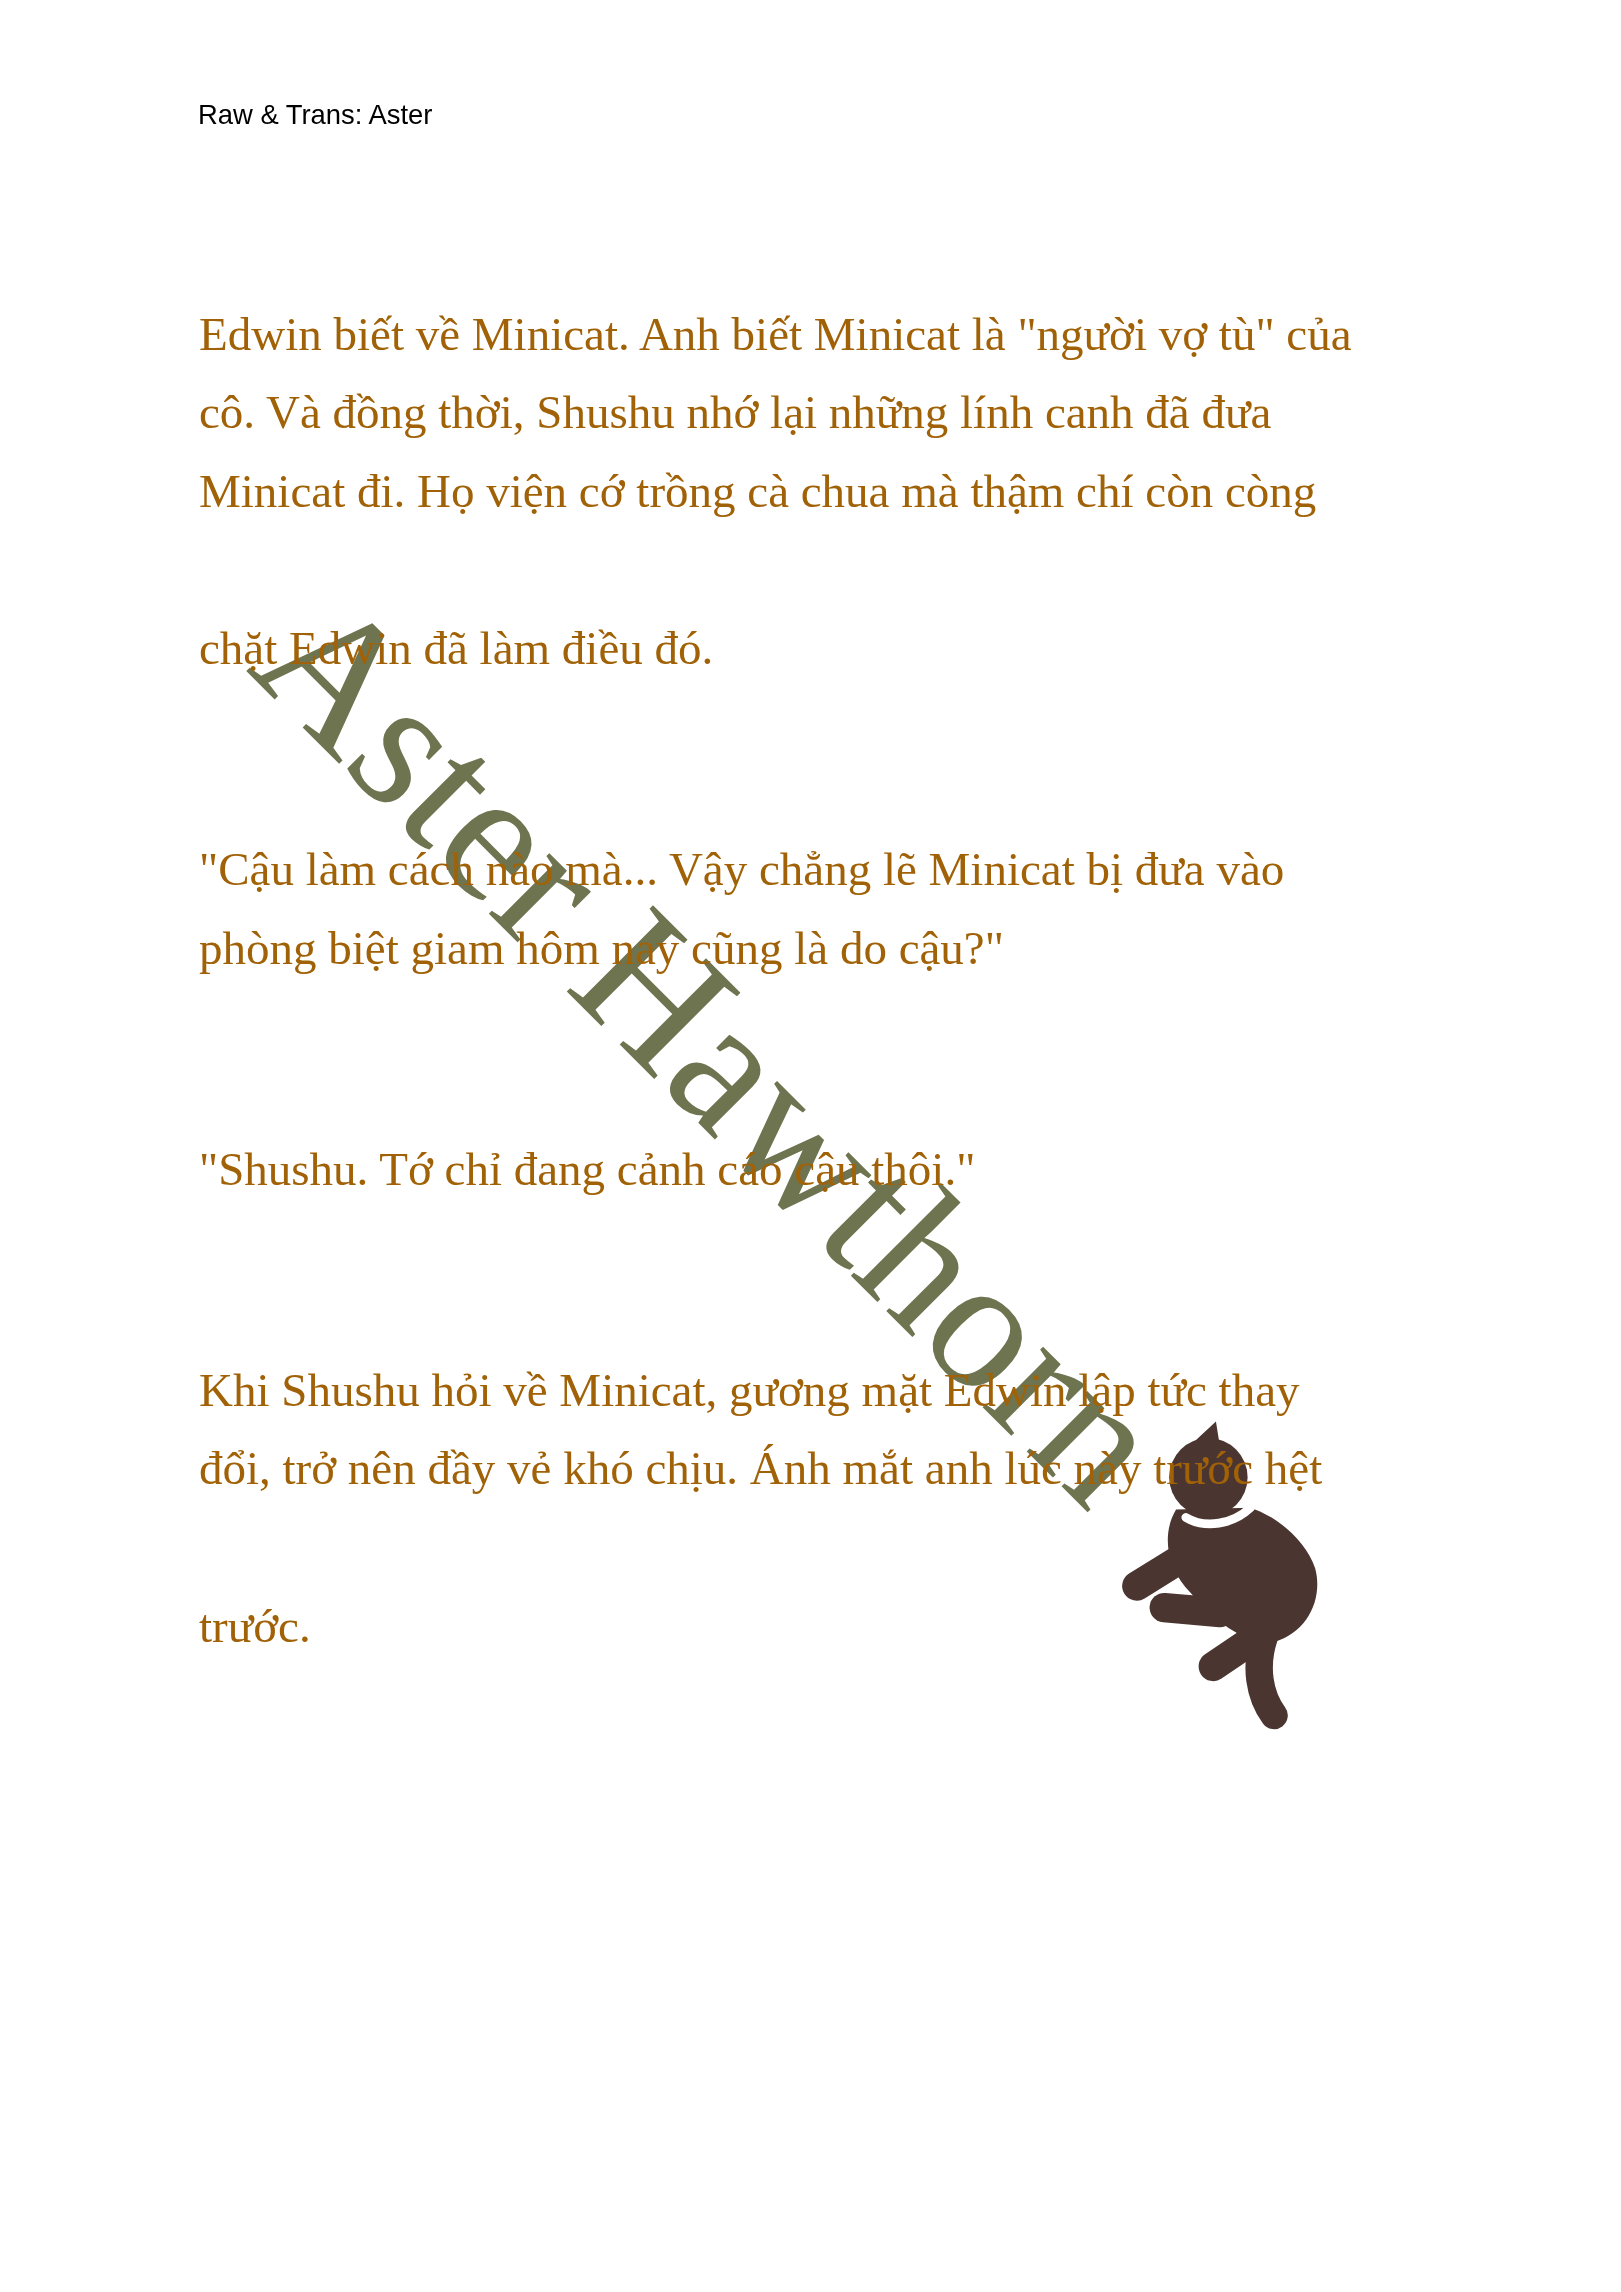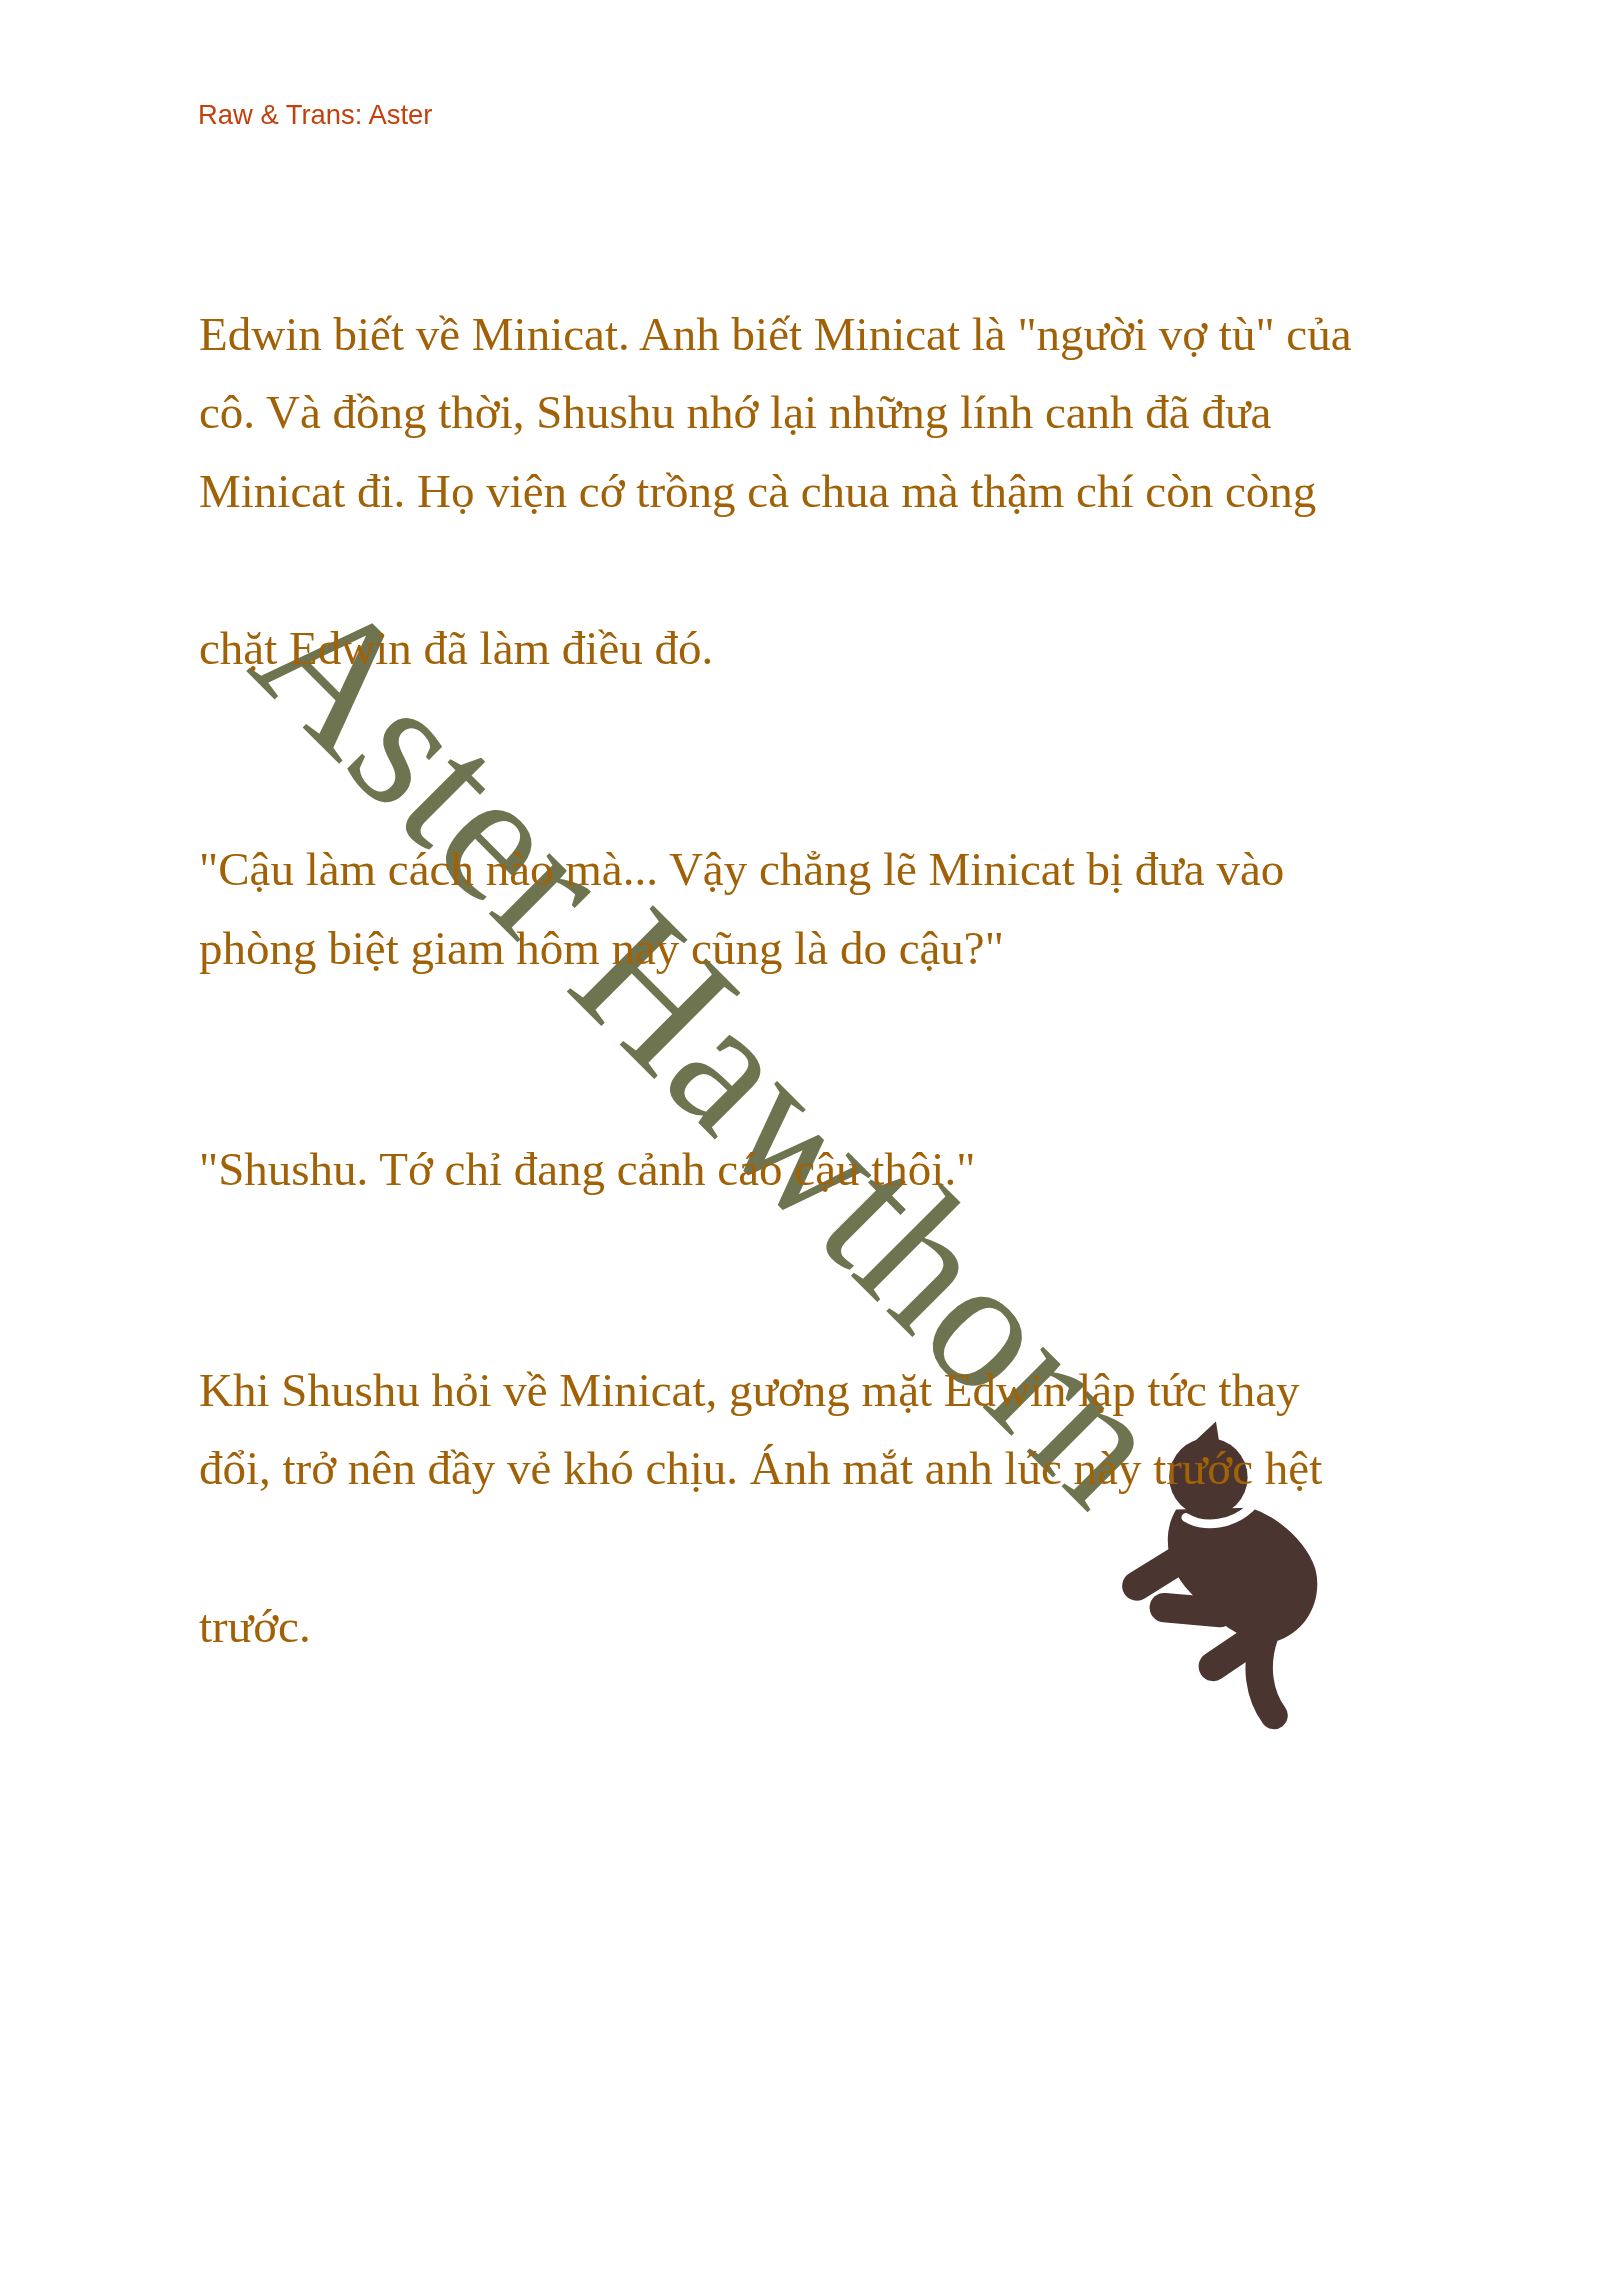--- a/index.html
+++ b/index.html
@@ -1,21 +1,21 @@
 <!DOCTYPE html>
 <html><head>
 <meta charset="utf-8">
 <style>
   html, body { margin: 0; padding: 0; background: #ffffff; }
   body { width: 1621px; height: 2293px; position: relative; overflow: hidden; }
   .page { position: absolute; left: 0; top: 0; width: 1621px; height: 2293px; background: #ffffff; }
   .header {
     position: absolute; left: 198px; top: 99px;
     font-family: "Liberation Sans", sans-serif; font-size: 27.4px; line-height: 31px;
-    color: #c2410c; white-space: nowrap;
+    color: #000000; white-space: nowrap;
   }
   .overlay { position: absolute; left: 0; top: 0; width: 1621px; height: 2293px; z-index: 1; pointer-events: none; }
   .body-text { position: absolute; left: 0; top: 0; width: 1621px; height: 2293px; z-index: 2; }
   .line {
     position: absolute; left: 199px;
     font-family: "Liberation Serif", serif; font-size: 47px; line-height: 78px;
     color: #a16207; white-space: nowrap;
   }
 </style>
 </head>

